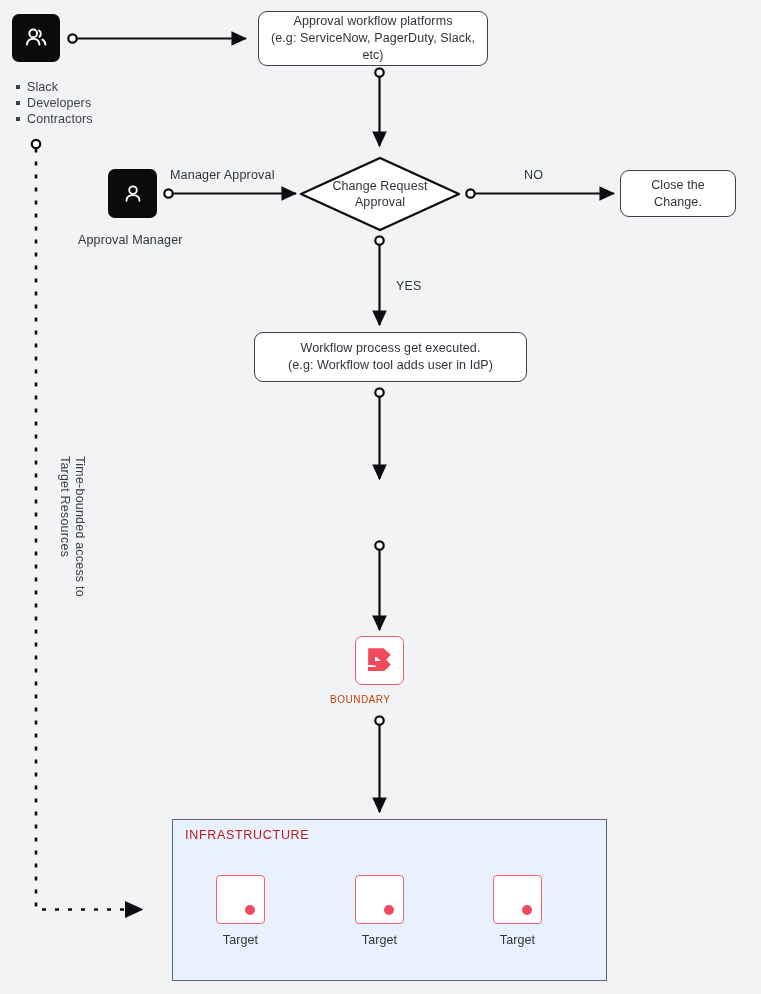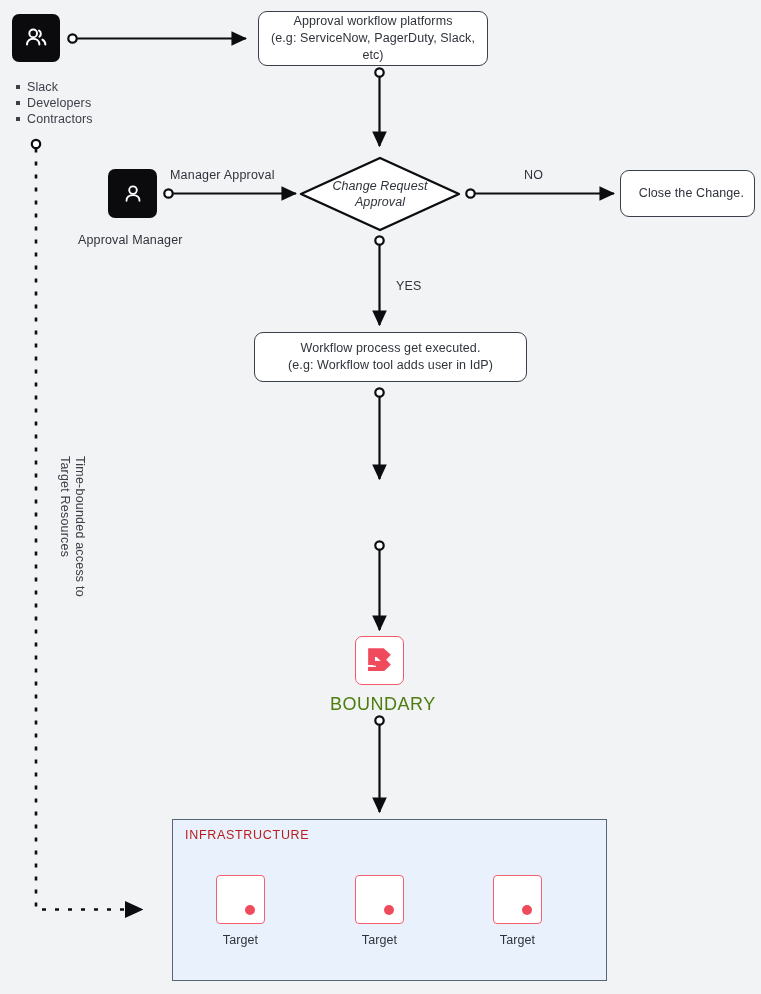--- a/index.html
+++ b/index.html
@@ -92,36 +92,35 @@
     justify-content: center;
     text-align: center;
   }
   .diamond-text {
     position: relative;
     font-size: 12.5px;
     color: #2f333b;
     line-height: 16px;
     letter-spacing: 0.1px;
     white-space: nowrap;
-    font-style: italic;
   }
 
   
   .logo-tile {
     background: #ffffff;
     border: 1.6px solid #f2596a;
     border-radius: 7px;
     box-sizing: border-box;
     display: flex;
     align-items: center;
     justify-content: center;
   }
   .logo-label {
-    font-size: 18px;
-    color: #4d7c0f;
+    font-size: 10px;
+    color: #c2410c;
     letter-spacing: 0.5px;
     white-space: nowrap;
   }
 
   
   .infra-box {
     background: #e9f1fd;
     border: 1.4px solid #5b6476;
     box-sizing: border-box;
   }
@@ -272,21 +271,21 @@
     <div class="diamond-text">
       <div>Change Request</div>
       <div>Approval</div>
     </div>
   </div>
 
   <div class="abs edge-label" style="left:524px; top:168px;"><span>NO</span></div>
 
   <div class="abs edge-label" style="left:396px; top:279px;"><span>YES</span></div>
 
-  <div class="abs node-box" style="left:620px; top:170px; width:135px; height:47px;justify-content:flex-end;">
+  <div class="abs node-box" style="left:620px; top:170px; width:116px; height:47px;">
     <div class="inner">
       <div>Close the Change.</div>
     </div>
   </div>
 
   <div class="abs node-box" style="left:254px; top:332px; width:273px; height:50px;">
     <div class="inner">
       <div>Workflow process get executed.</div>
       <div>(e.g: Workflow tool adds user in IdP)</div>
     </div>

